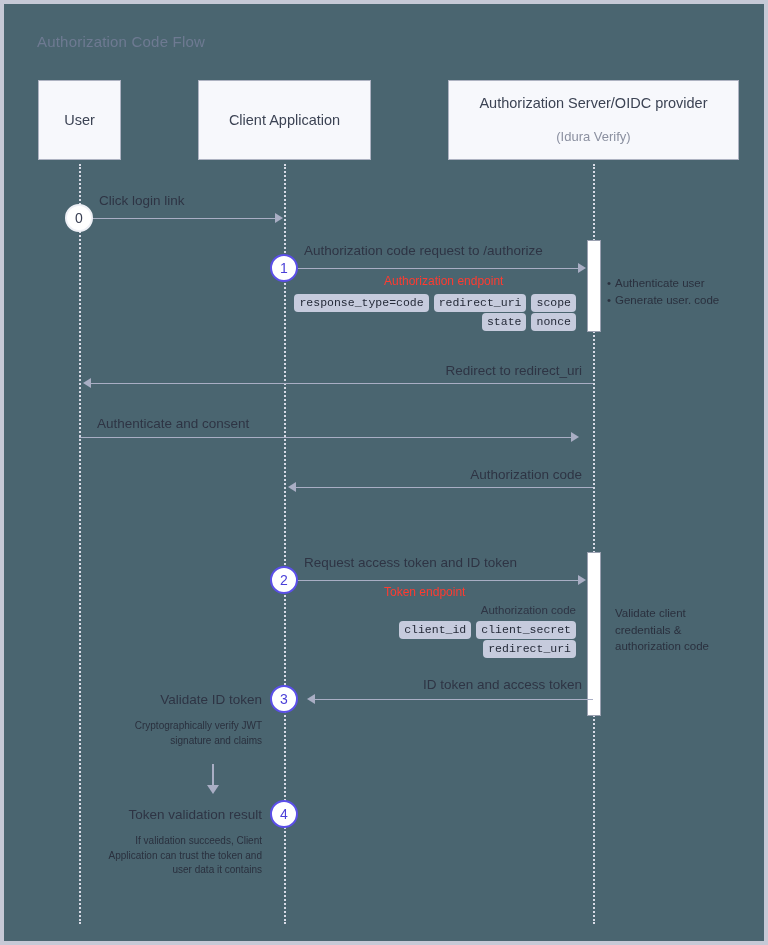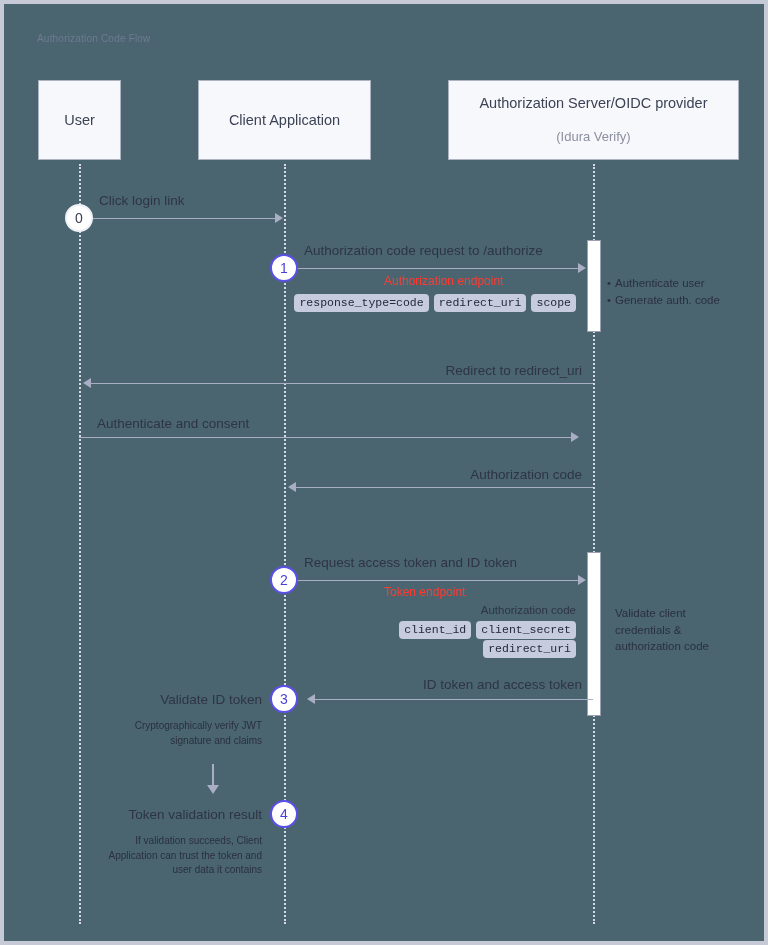--- a/index.html
+++ b/index.html
@@ -7,21 +7,21 @@
   #page{
     position:relative;width:768px;height:945px;overflow:hidden;
     background:#4a6570;
     border:4px solid #c6c9d6;
     box-sizing:border-box;
   }
   .abs{position:absolute;}
   
   #title{
     left:33px;top:29px;
-    font-size:10px;color:#6e7a92;letter-spacing:.2px;
+    font-size:15px;color:#6e7a92;letter-spacing:.2px;
     white-space:nowrap;
   }
   
   .pbox{
     background:#f7f8fc;border:1px solid #aeb3c2;
     box-sizing:border-box;
     display:flex;flex-direction:column;align-items:center;justify-content:center;
     text-align:center;
   }
   .pbox .pname{font-size:14.5px;color:#3c4354;line-height:1.25;}
@@ -110,29 +110,33 @@
   <div class="abs arrow-head ah-right" style="left:574px;top:259px;"></div>
   <div class="abs step step-blue" style="left:266px;top:250px;">1</div>
 
   <div class="abs note-red" style="left:380px;top:270px;width:192px;">Authorization endpoint</div>
 
   <div class="abs chiprow" style="left:300px;top:290px;width:272px;">
     <span class="chip">response_type=code</span>
     <span class="chip">redirect_uri</span>
     <span class="chip">scope</span>
   </div>
+  <div class="abs chiprow" style="left:300px;top:309px;width:272px;">
+    <span class="chip">state</span>
+    <span class="chip">nonce</span>
+  </div>
 
   <div class="abs sidenote" style="left:603px;top:271px;width:140px;">
     <div class="bullet">
       <span class="dot">•</span>
       <span>Authenticate user</span>
     </div>
     <div class="bullet">
       <span class="dot">•</span>
-      <span>Generate auth. code</span>
+      <span>Generate user. code</span>
     </div>
   </div>
 
   <div class="abs msg msg-r" style="left:280px;top:359px;width:298px;">Redirect to redirect_uri</div>
   <div class="abs arrow-line" style="left:87px;top:379px;width:502px;"></div>
   <div class="abs arrow-head ah-left" style="left:79px;top:374px;"></div>
 
   <div class="abs msg" style="left:93px;top:412px;">Authenticate and consent</div>
   <div class="abs arrow-line" style="left:75px;top:433px;width:492px;"></div>
   <div class="abs arrow-head ah-right" style="left:567px;top:428px;"></div>

